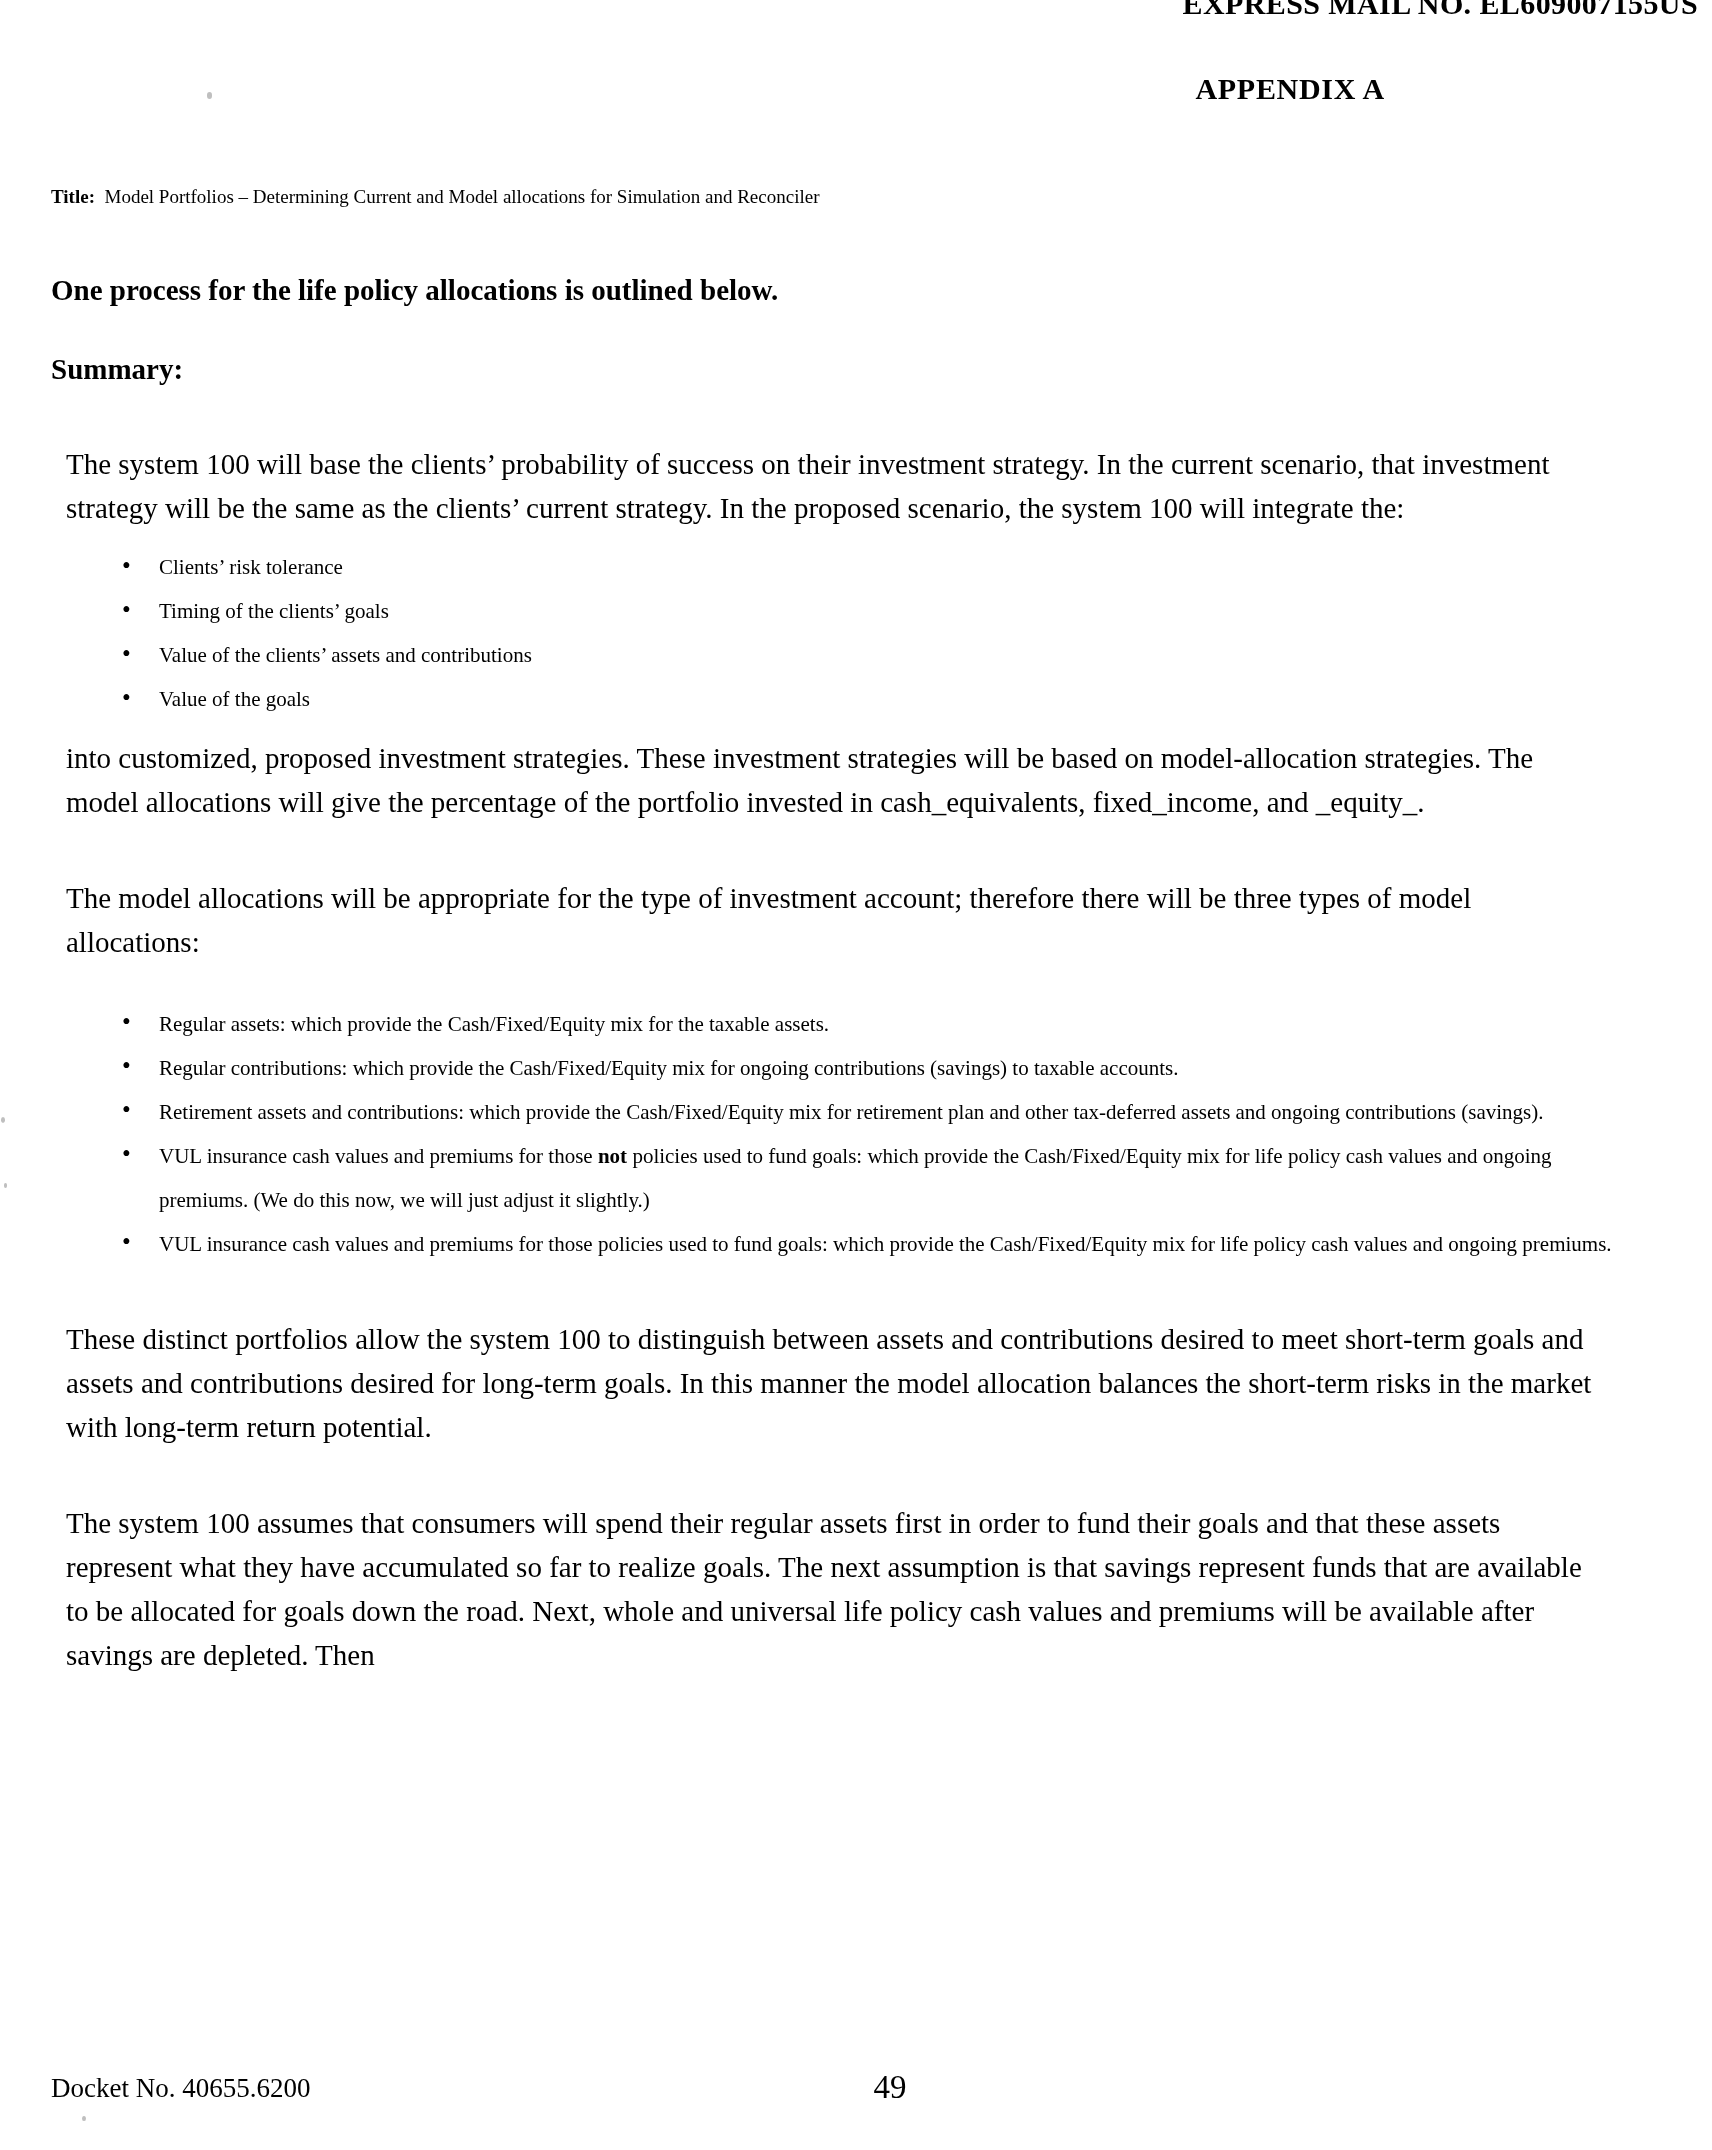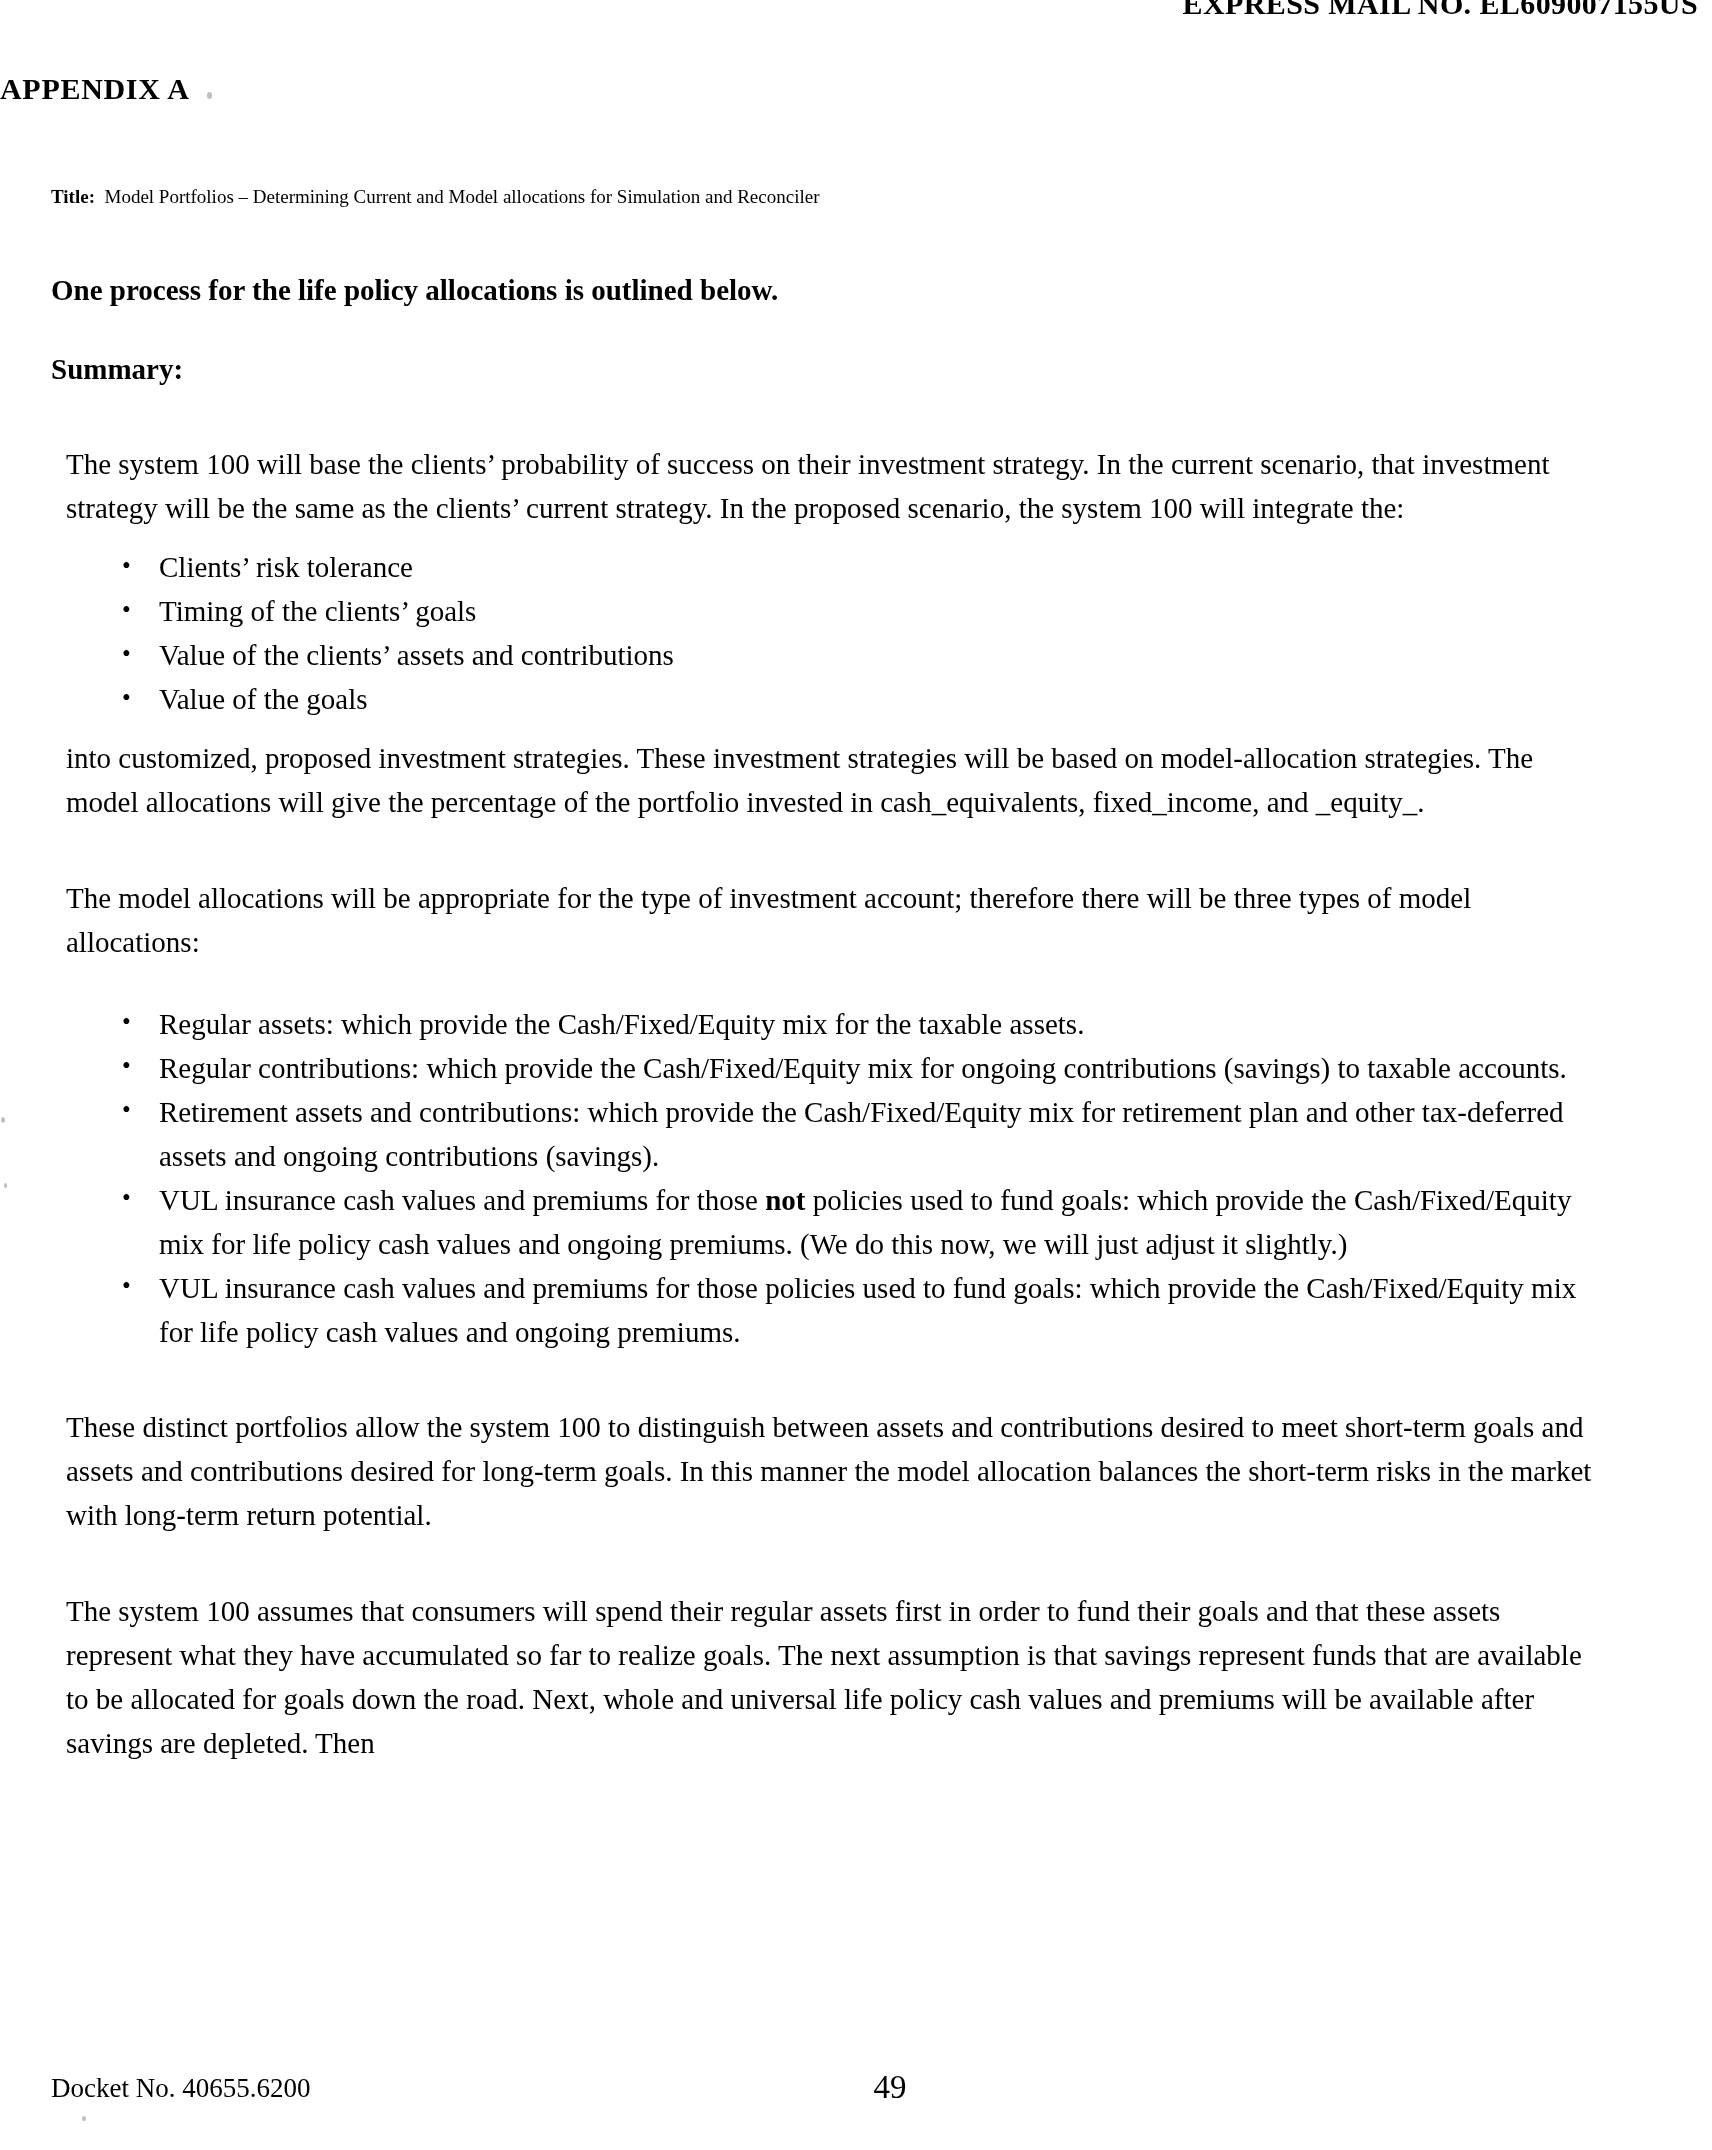--- a/index.html
+++ b/index.html
@@ -39,21 +39,21 @@
     overflow: hidden;
     height: 34px;
   }
 
   
   .appendix-title {
     position: absolute;
     top: 72px;
     left: 0;
     width: 1385px;
-    text-align: left;
+    text-align: right;
     font-weight: bold;
     font-size: 30px;
     letter-spacing: 0.7px;
   }
 
   
   .body-col {
     position: absolute;
     top: 175px;
     left: 51px;
@@ -88,21 +88,21 @@
   }
 
   ul.bullets {
     margin: 0;
     padding: 0;
     list-style: none;
   }
   ul.bullets li {
     position: relative;
     padding-left: 108px;
-    font-size: 29px;
+    font-size: 21px;
     line-height: 44px;
     margin: 0;
   }
   ul.bullets li::before {
     content: "\2022";
     position: absolute;
     left: 71px;
     top: -1.5px;
     font-size: 25px;
     line-height: 44px;

